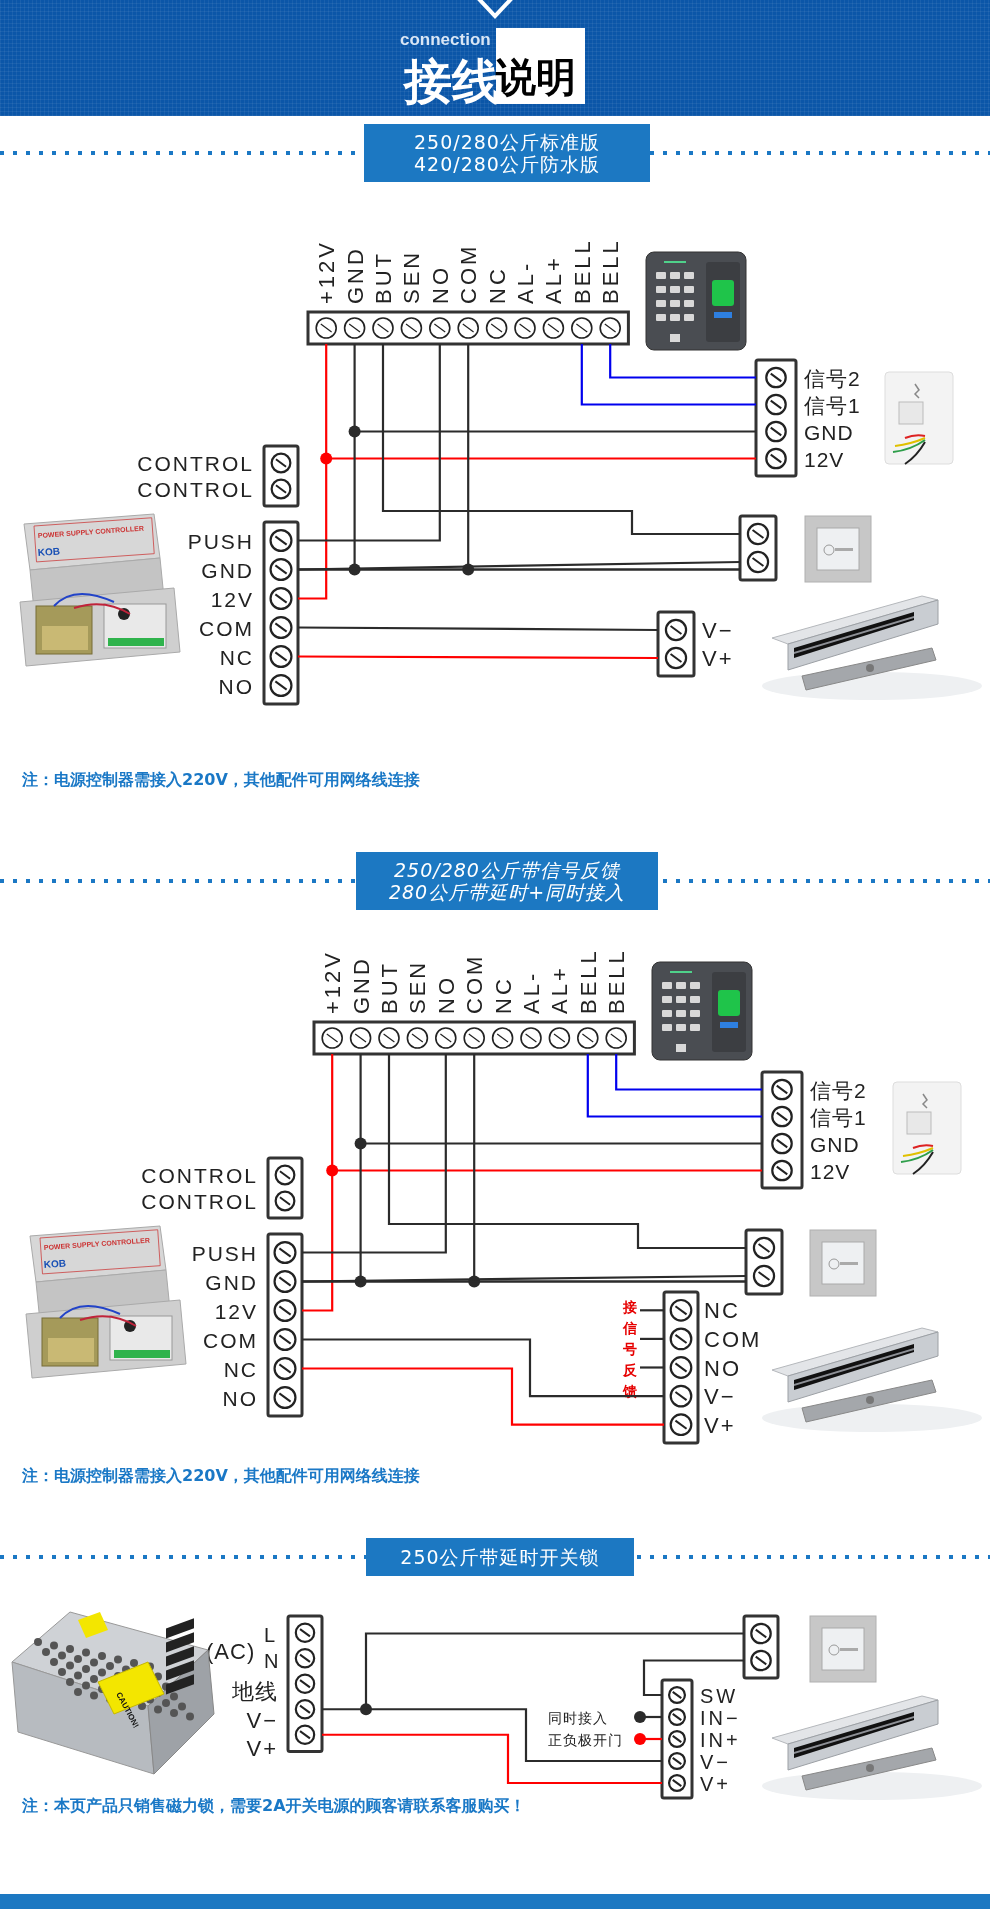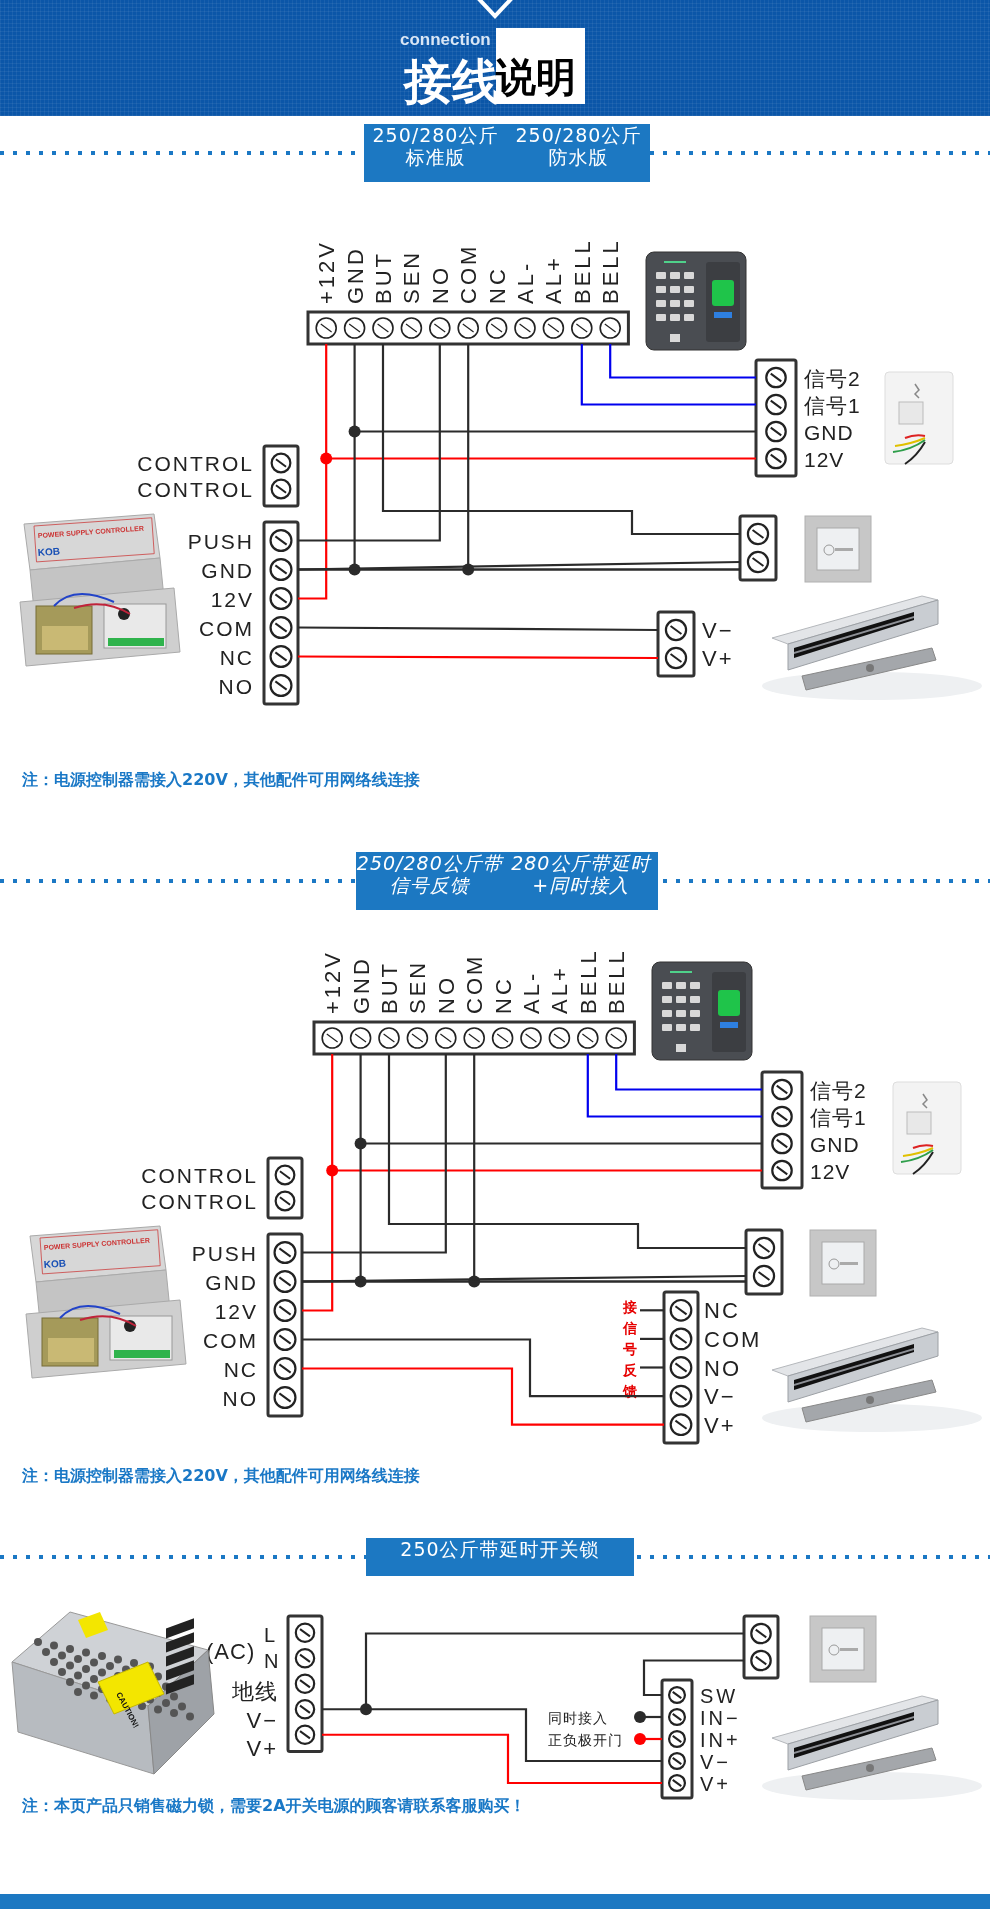--- a/index.html
+++ b/index.html
@@ -29,21 +29,21 @@
     position: absolute; left: 496px; top: 58px; color: #000000; font-weight: bold;
     font-family: Liberation Mono, monospace; font-size: 40px; line-height: 46px;
   }
 
   .dots { position: absolute; left: 0; width: 990px; height: 4px;
     background-image: repeating-linear-gradient(90deg, #1b78c4 0 4px, transparent 4px 13px);
   }
   .sec-title {
     position: absolute; background: #1c78c2; color: #ffffff; text-align: center;
     font-family: "DejaVu Sans", sans-serif; font-size: 19px; line-height: 22px;
-    display: flex; justify-content: center; letter-spacing: 1px;
+    display: flex; flex-direction: column; justify-content: center; letter-spacing: 1px;
   }
   .note {
     position: absolute; left: 22px; color: #1a78c6; font-size: 16px; font-weight: bold;
     font-family: "DejaVu Sans", sans-serif; letter-spacing: 0px; white-space: nowrap;
   }
   .footer-bar { position: absolute; left: 0; top: 1894px; width: 990px; height: 15px; background: #1c78c2; }
 
   svg.diagram { position: absolute; left: 0; width: 990px; overflow: visible; }
   svg text { font-family: "Liberation Sans", sans-serif; }
 </style>
@@ -56,21 +56,21 @@
   </svg>
   <div class="header-title-box"></div>
   <div class="header-sub">connection</div>
   <div class="header-title-white">接线</div>
   <div class="header-title-black">说明</div>
 </div>
 
 <div class="dots" style="top:151px;"></div>
 <div class="sec-title" style="left:364px; top:124px; width:286px; height:58px;">
   <div>250/280公斤标准版</div>
-  <div>250/280公斤防水版</div>
+  <div>420/280公斤防水版</div>
 </div>
 
 <svg class="diagram" id="diag1" style="top:0; height:760px;">
     <rect x="308" y="312" width="320.4" height="32" fill="#fff" stroke="#333" stroke-width="3"></rect>
     <circle cx="326.2" cy="328" r="10" fill="#fff" stroke="#222" stroke-width="1.6"></circle>
     <line x1="320.8" y1="324.04" x2="331.59999999999997" y2="331.96" stroke="#222" stroke-width="1.2"></line>
     <text x="334.2" y="304" font-size="22" fill="#222" font-family="&quot;Liberation Sans&quot;, sans-serif" letter-spacing="3" transform="rotate(-90 334.2 304)">+12V</text>
     <circle cx="354.59999999999997" cy="328" r="10" fill="#fff" stroke="#222" stroke-width="1.6"></circle>
     <line x1="349.2" y1="324.04" x2="359.99999999999994" y2="331.96" stroke="#222" stroke-width="1.2"></line>
     <text x="362.59999999999997" y="304" font-size="22" fill="#222" font-family="&quot;Liberation Sans&quot;, sans-serif" letter-spacing="3" transform="rotate(-90 362.59999999999997 304)">GND</text>

